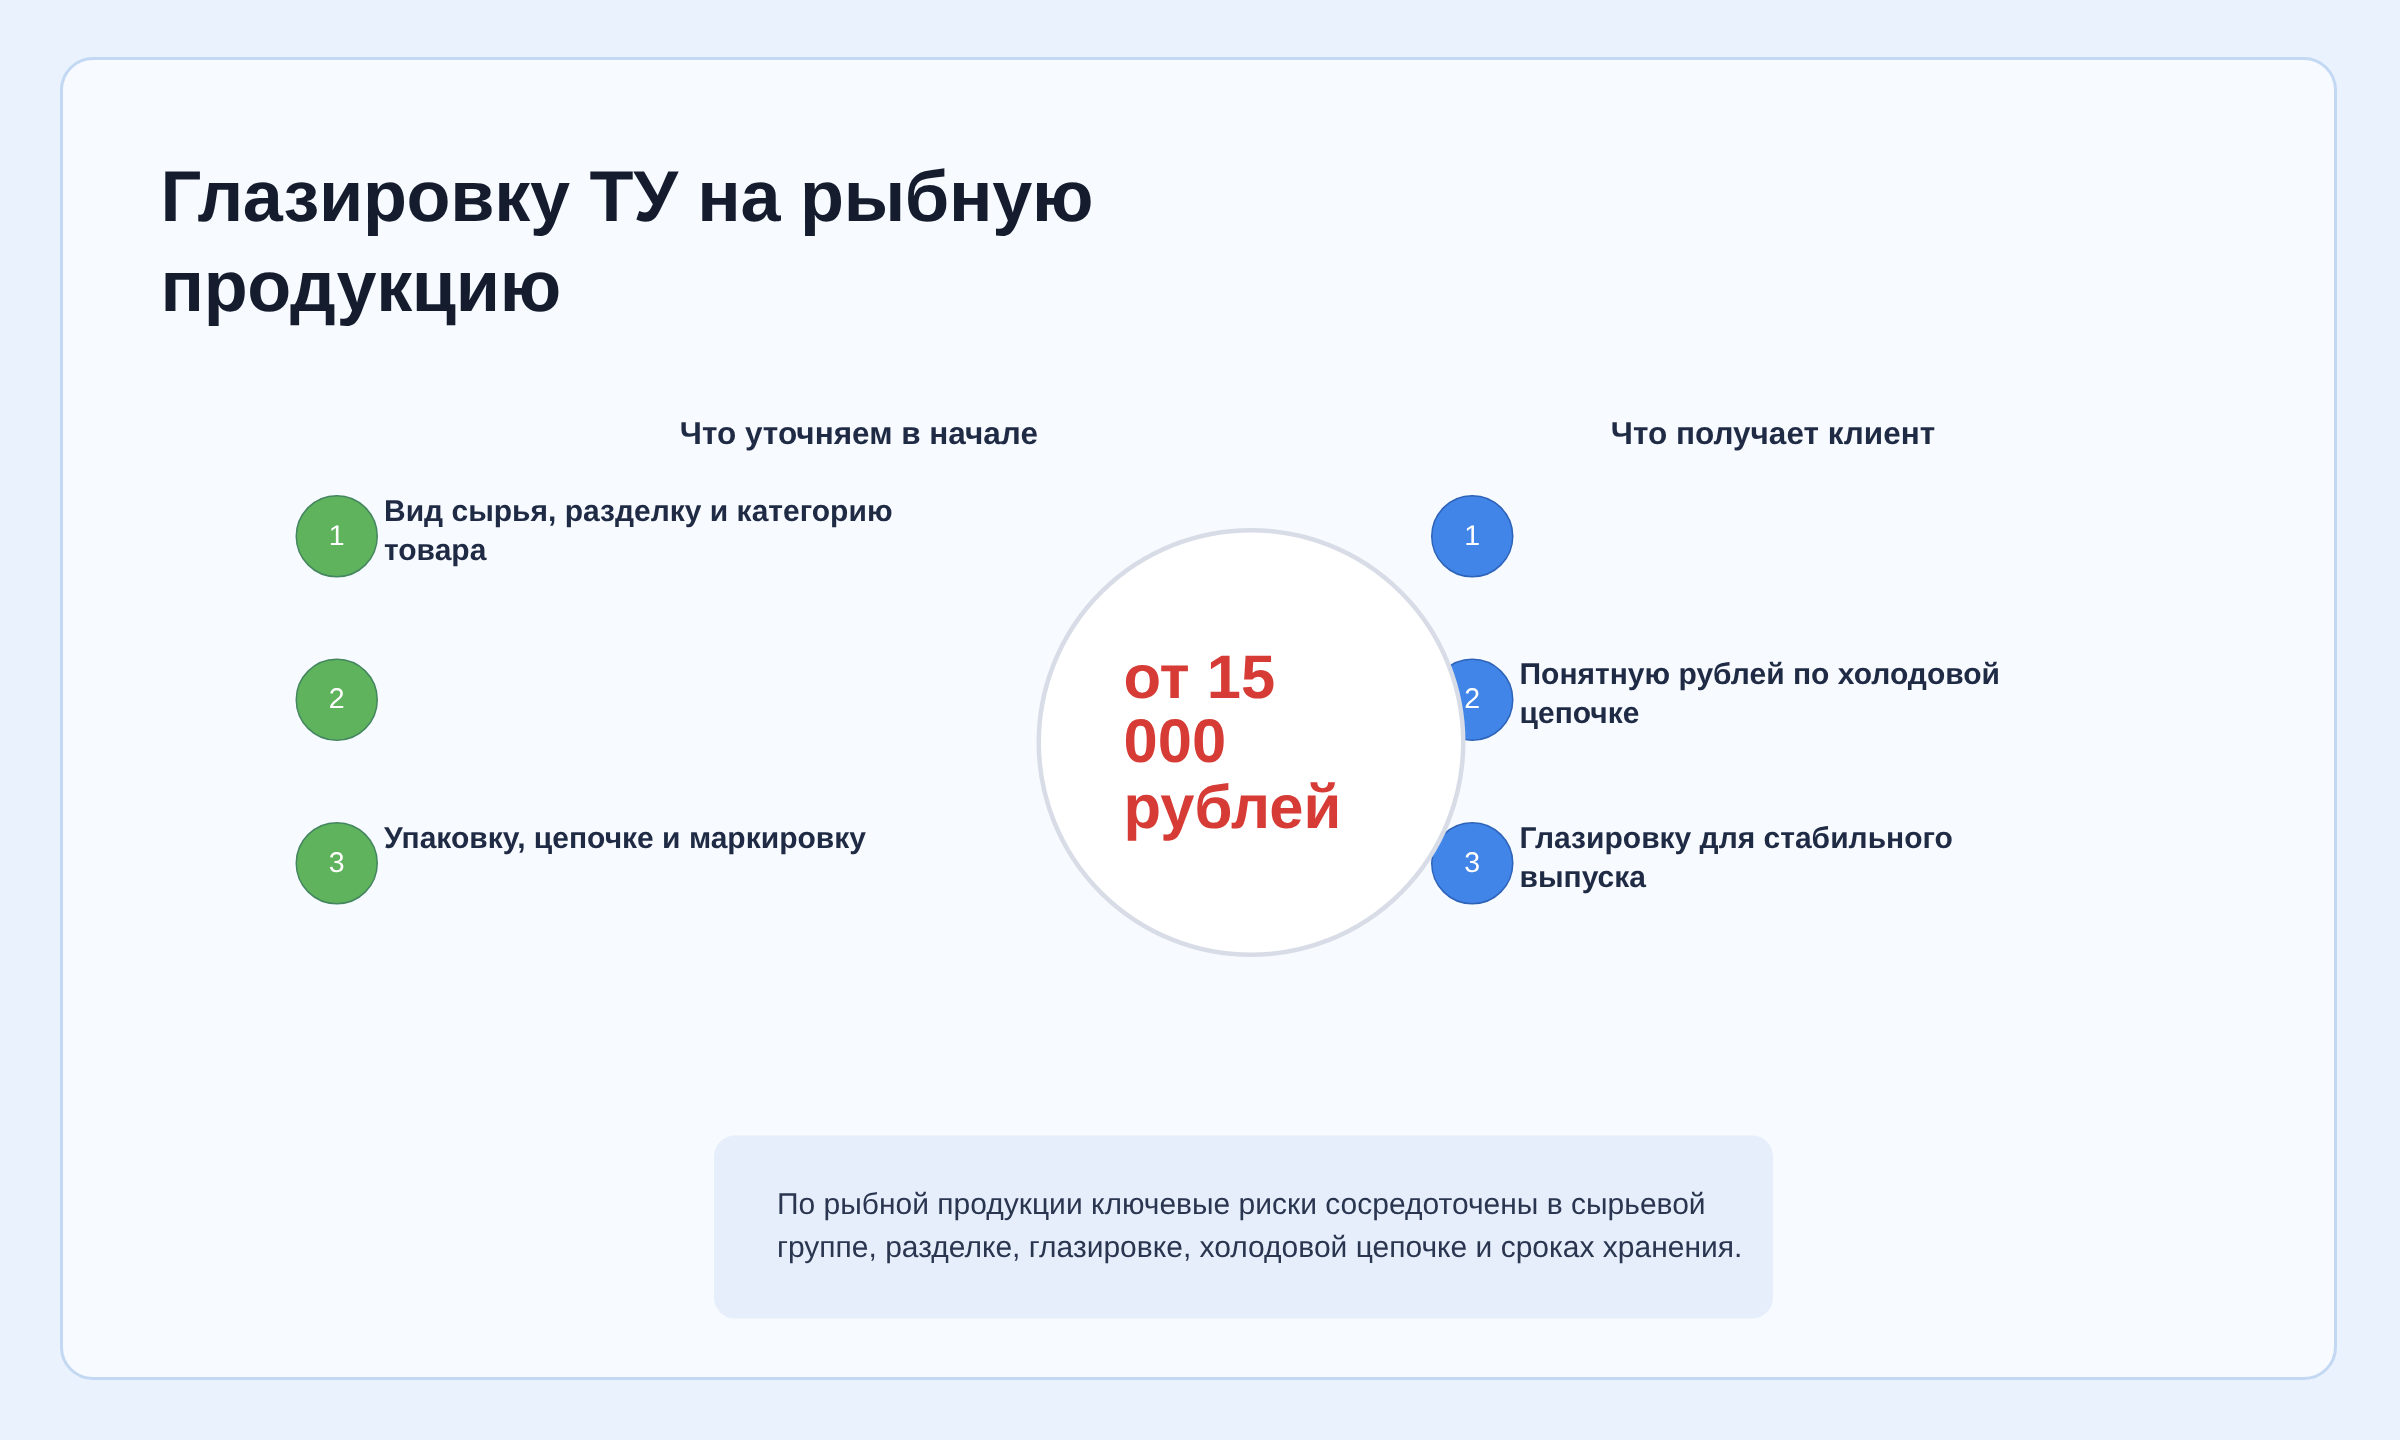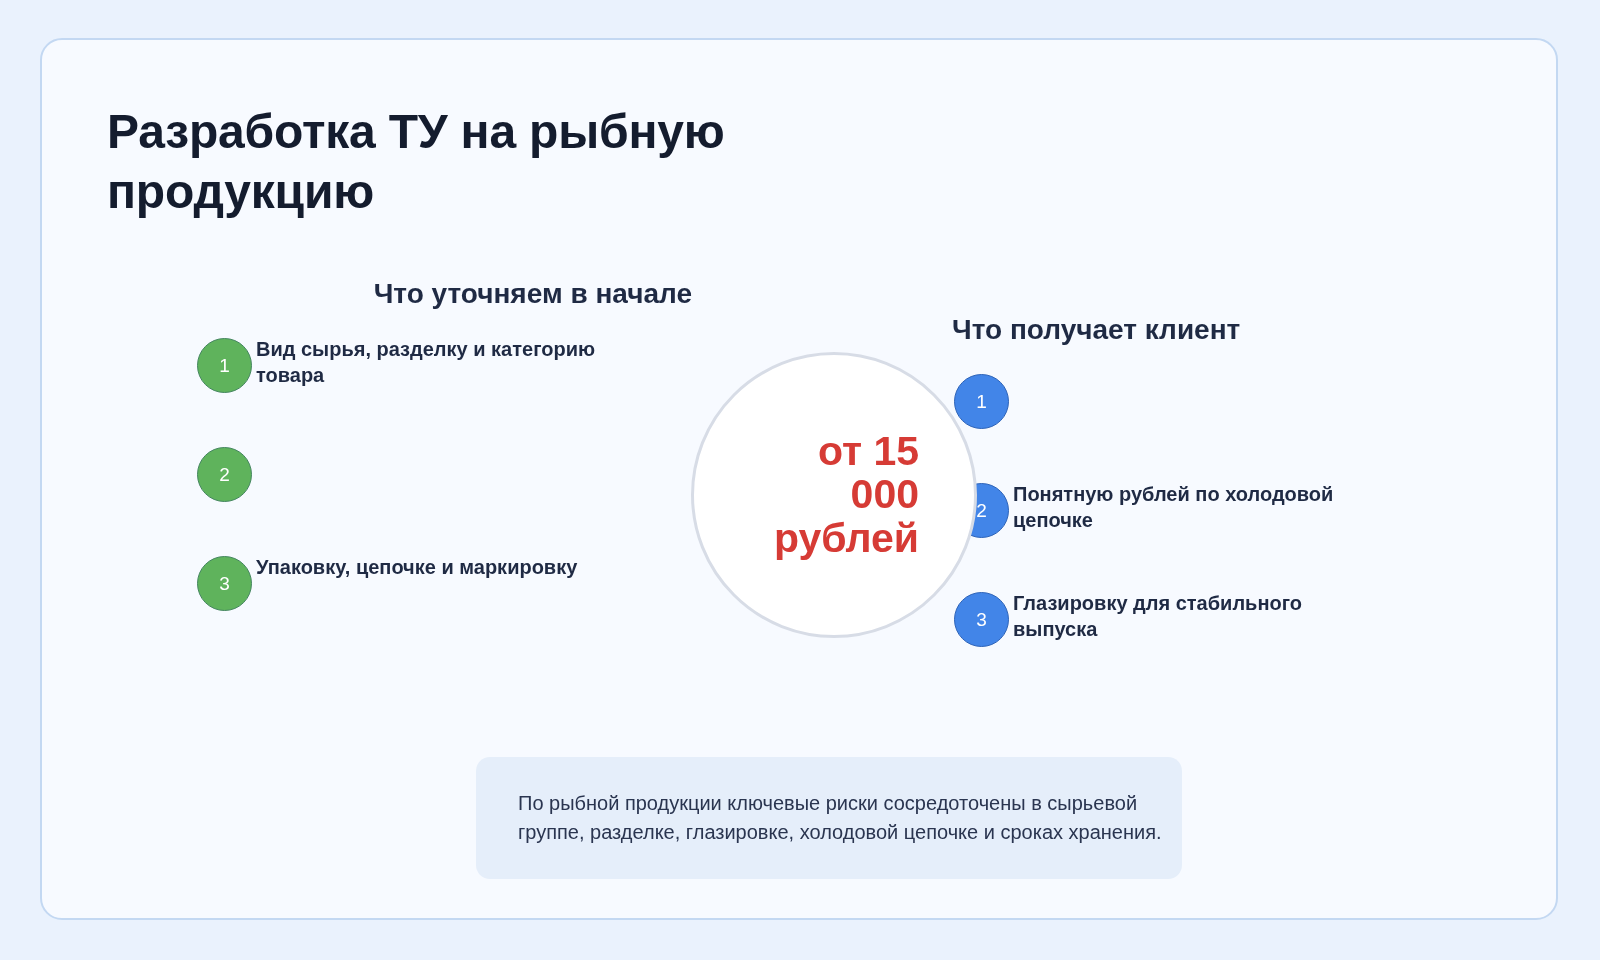--- a/index.html
+++ b/index.html
@@ -51,26 +51,26 @@
   
   .col {
     position: absolute;
     top: 238px;
   }
   .col-left  { left: 110px; width: 560px; }
   .col-right { left: 870px; width: 500px; }
 
   .col-head {
     margin: 0 0 26px 0;
-    font-size: 28px;
+    font-size: 21px;
     font-weight: bold;
     color: #1f2a44;
   }
   .col-left .col-head  { text-align: right; padding-right: 20px; }
-  .col-right .col-head { text-align: left;  padding-left: 40px; margin-top: 36px; }
+  .col-right .col-head { text-align: center;  padding-left: 40px; }
 
   .item {
     display: flex;
     align-items: flex-start;
     margin-bottom: 52px;
   }
   .col-left .item  { padding-left: 45px; }
   .col-right .item { padding-left: 42px; }
 
   .badge {
@@ -109,21 +109,21 @@
     box-sizing: border-box;
     border-radius: 50%;
     background: #ffffff;
     border: 3px solid #d7dce6;
     display: flex;
     align-items: center;
     justify-content: center;
   }
   .price-text {
     width: 170px;
-    text-align: right;
+    text-align: left;
     font-size: 41px;
     line-height: 1.06;
     font-weight: bold;
     color: #d63b35;
     word-break: break-word;
   }
 
   
   .note {
     position: absolute;
@@ -145,21 +145,21 @@
     color: #2a3550;
   }
 </style>
 </head>
 <body>
 
 <div class="stage">
 
   <div class="card">
 
-    <h1 class="title">Разработка ТУ на рыбную продукцию</h1>
+    <h1 class="title">Глазировку ТУ на рыбную продукцию</h1>
 
     <div class="col col-left">
       <h2 class="col-head">Что уточняем в начале</h2>
 
       <div class="item">
         <div class="badge badge-green">1</div>
         <div class="item-text">Вид сырья, разделку и категорию товара</div>
       </div>
 
       <div class="item">

